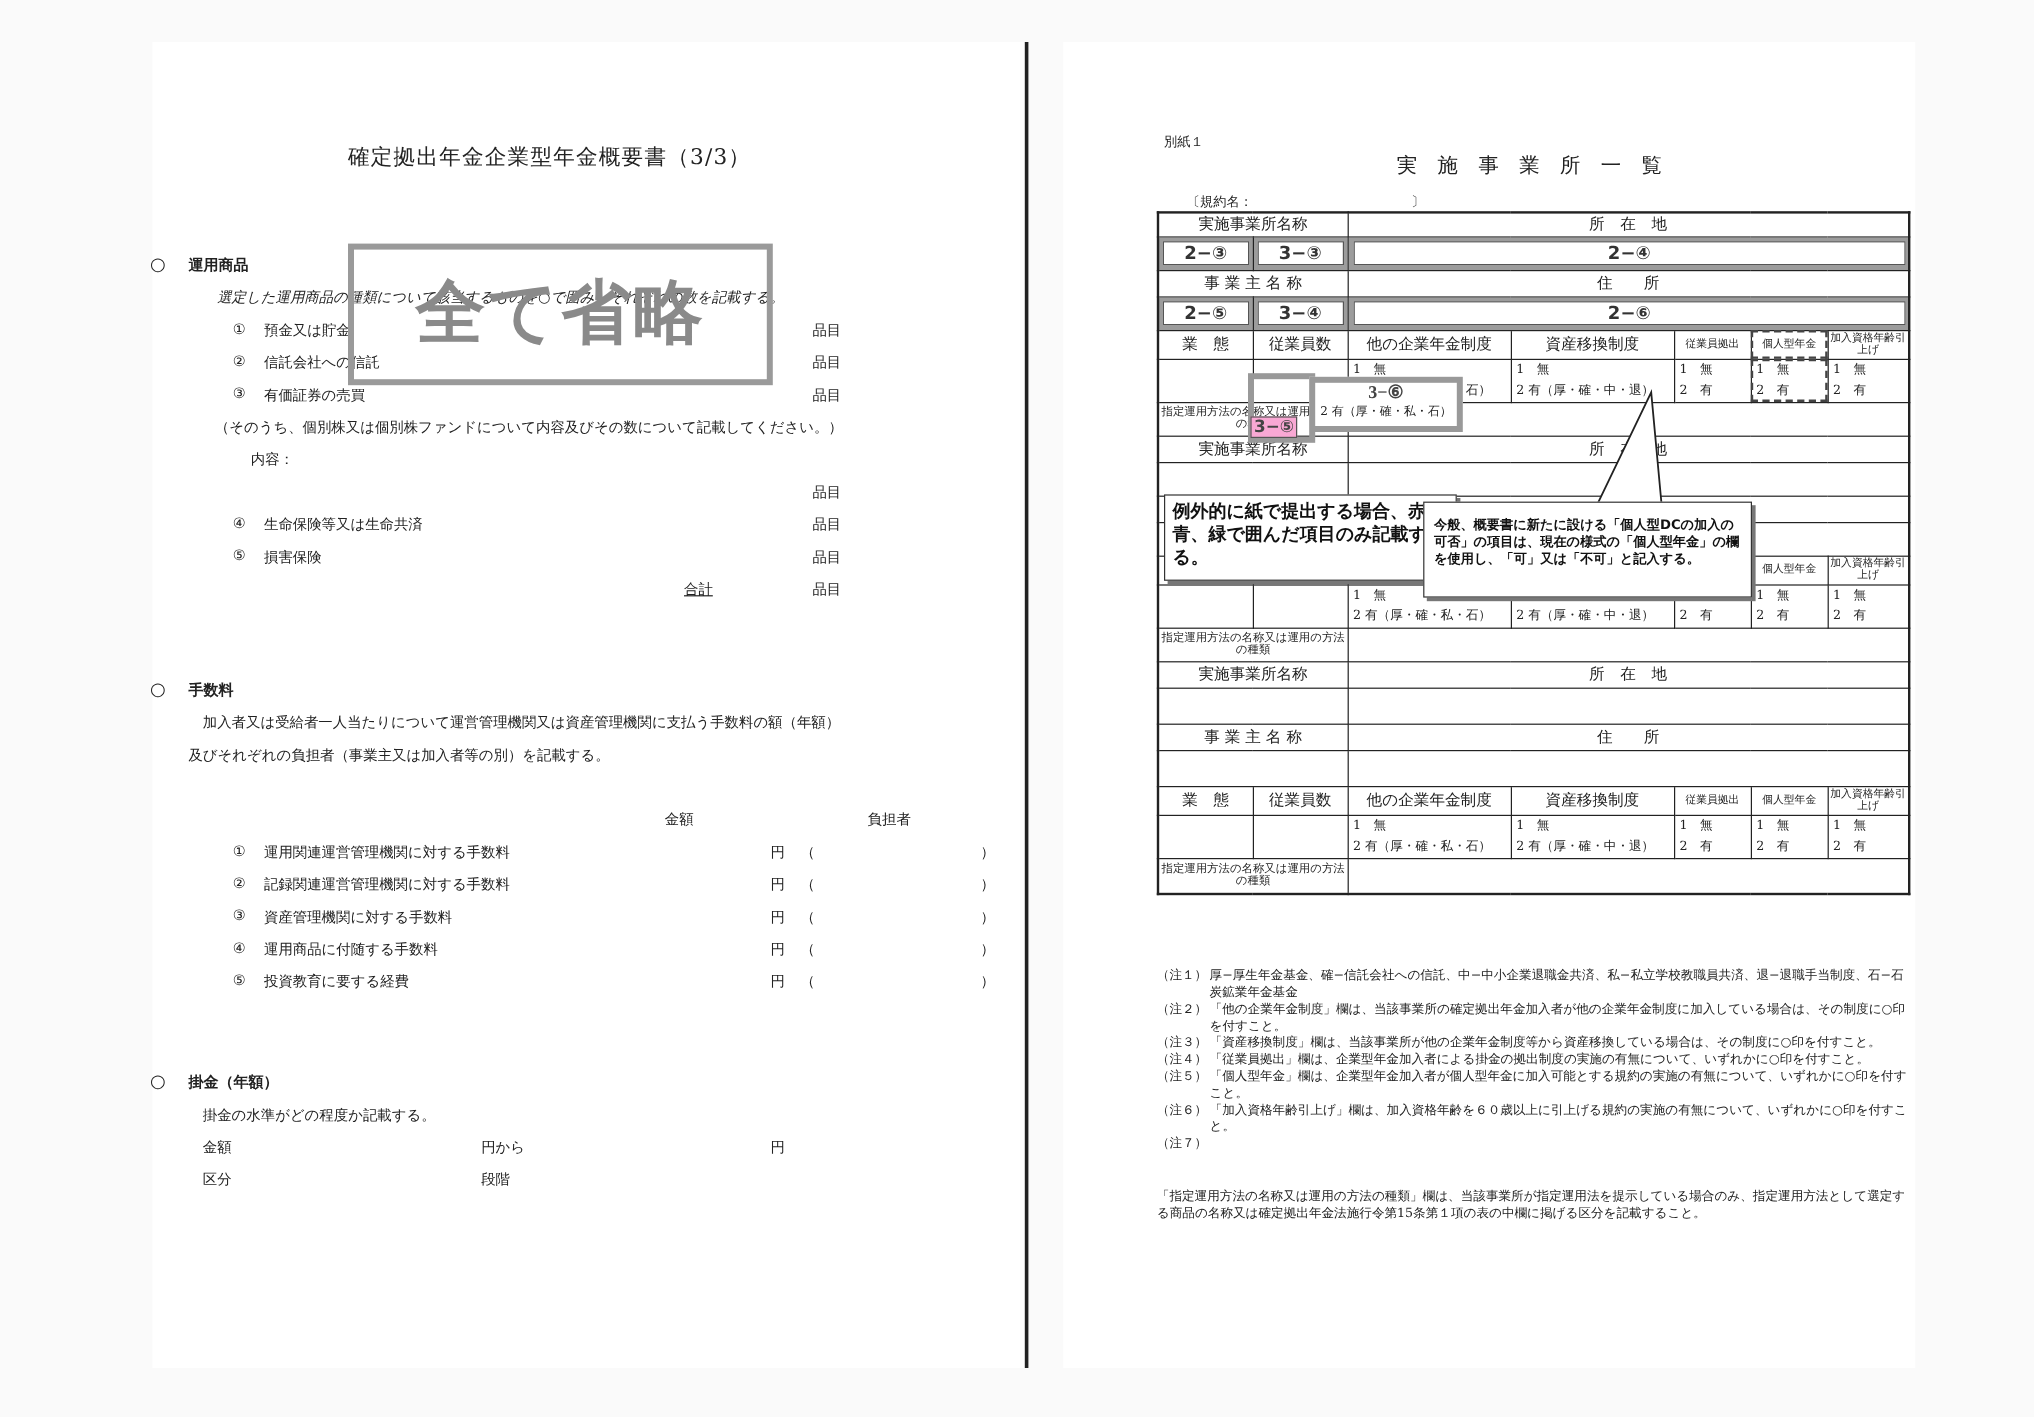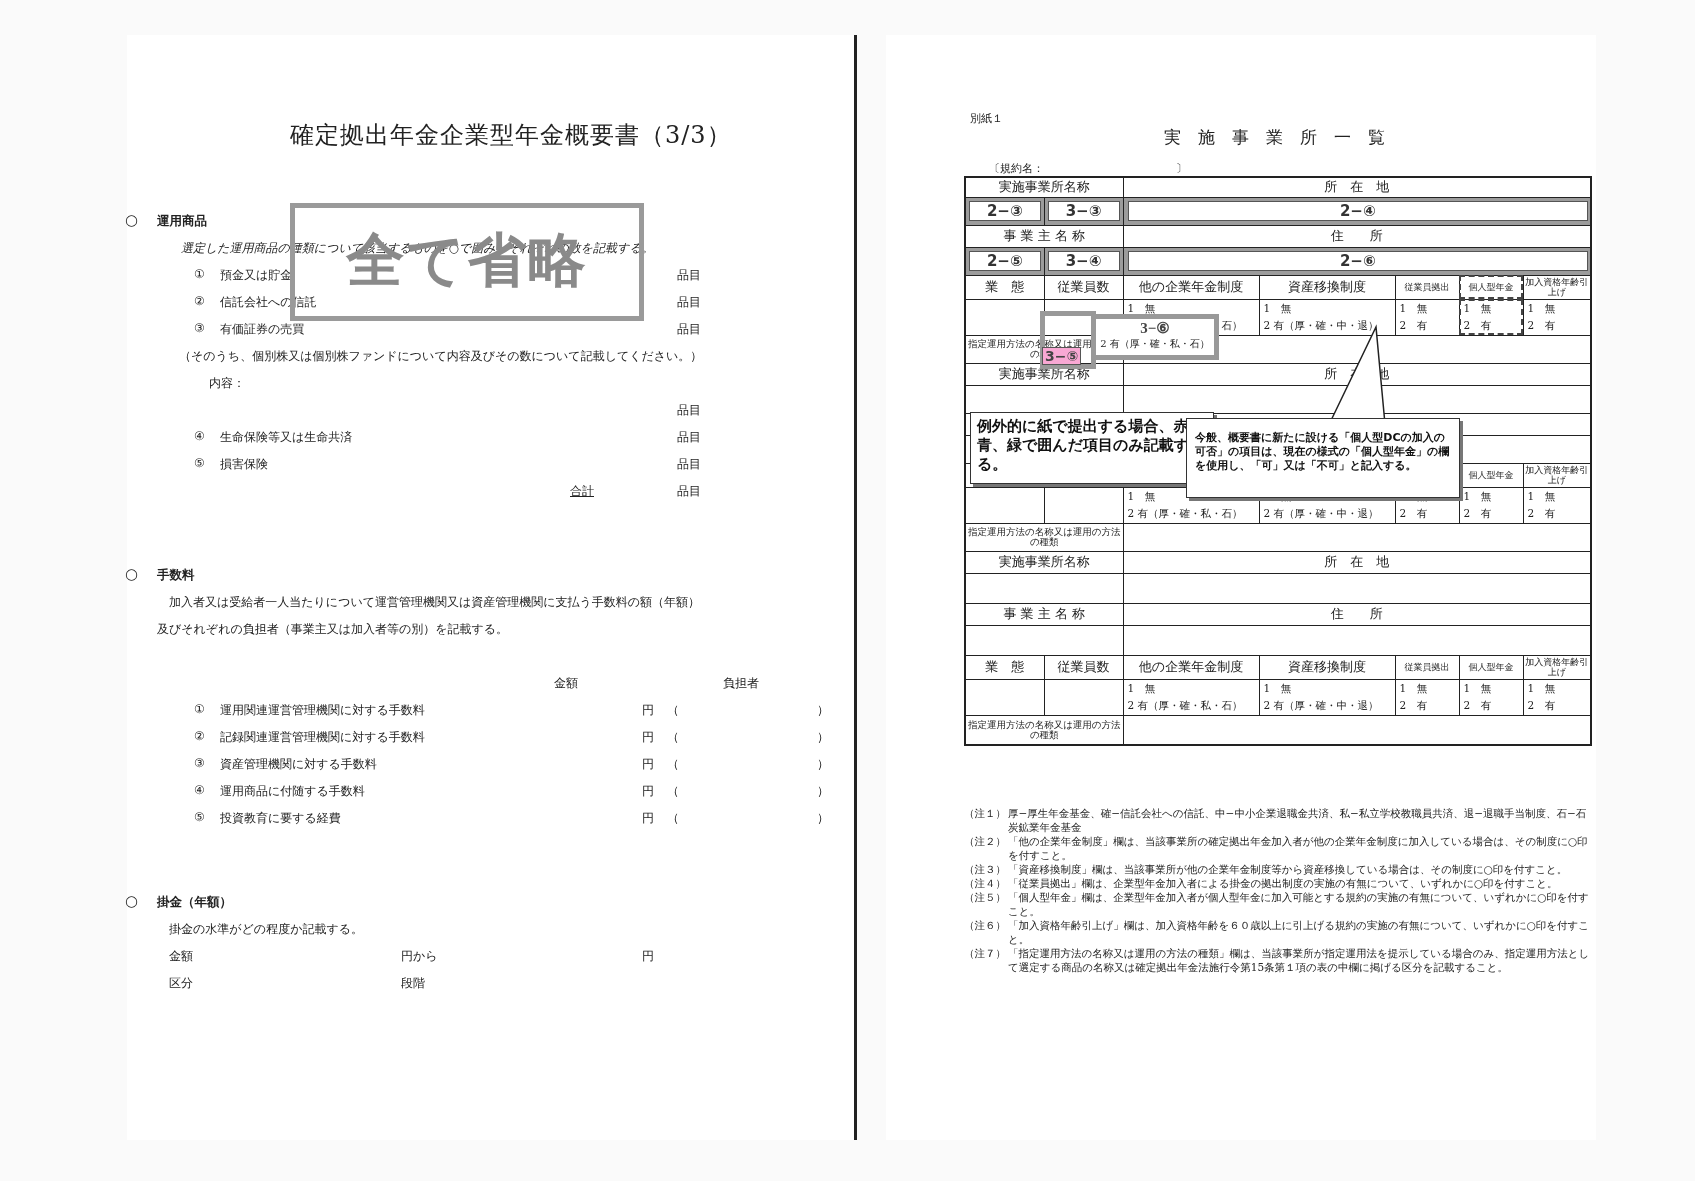--- a/index.html
+++ b/index.html
@@ -3,21 +3,21 @@
 <meta charset="utf-8">
 <style>
   html,body{margin:0;padding:0;}
   body{width:1695px;height:1181px;background:#fafafa;position:relative;overflow:hidden;
        font-family:"DejaVu Serif","Liberation Serif",serif;color:#222;}
   .page{position:absolute;background:#fff;}
   #left-page{left:127px;top:35px;width:728px;height:1105px;}
   #right-page{left:858px;top:35px;width:710px;height:1105px;margin-left:28px;}
   #divider{position:absolute;left:854px;top:35px;width:3px;height:1105px;background:#222;}
   .abs{position:absolute;white-space:nowrap;}
-  .title-left{font-size:24px;letter-spacing:1px;text-align:right;}
+  .title-left{font-size:18px;letter-spacing:1px;text-align:right;}
   .sec-head{font-family:"DejaVu Sans","Liberation Sans",sans-serif;font-weight:bold;font-size:12.5px;}
   .circ{font-family:"DejaVu Sans","Liberation Sans",sans-serif;font-size:15px;font-weight:bold;}
   .t12{font-size:12px;}
   .u{text-decoration:underline;}
   
   #stamp{position:absolute;left:163px;top:168px;width:344px;height:108px;border:5px solid #9a9a9a;}
   #stamp span{position:absolute;left:0;right:0;top:14px;text-align:center;font-family:"DejaVu Sans","Liberation Sans",sans-serif;
         font-weight:bold;font-size:58px;color:#8a8a8a;letter-spacing:2px;}
   
   table.grid{position:absolute;border-collapse:collapse;table-layout:fixed;}
@@ -346,18 +346,18 @@
         <span>「従業員拠出」欄は、企業型年金加入者による掛金の拠出制度の実施の有無について、いずれかに○印を付すこと。</span>
       </div>
     <div class="note" style="display:flex;">
         <span style="flex:0 0 44px;">（注５）</span>
         <span>「個人型年金」欄は、企業型年金加入者が個人型年金に加入可能とする規約の実施の有無について、いずれかに○印を付すこと。</span>
       </div>
     <div class="note" style="display:flex;">
         <span style="flex:0 0 44px;">（注６）</span>
         <span>「加入資格年齢引上げ」欄は、加入資格年齢を６０歳以上に引上げる規約の実施の有無について、いずれかに○印を付すこと。</span>
       </div>
-    <div class="note" style="display:flex;">
+    <div class="note" style="display:flex;flex-direction:column;">
         <span style="flex:0 0 44px;">（注７）</span>
         <span>「指定運用方法の名称又は運用の方法の種類」欄は、当該事業所が指定運用法を提示している場合のみ、指定運用方法として選定する商品の名称又は確定拠出年金法施行令第15条第１項の表の中欄に掲げる区分を記載すること。</span>
       </div>
   </div>
 </div>
 
 </body></html>

